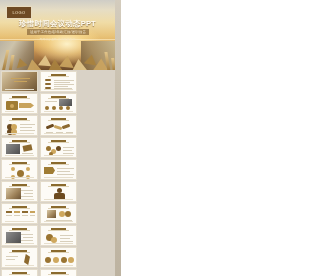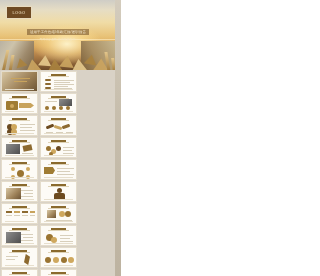--- a/index.html
+++ b/index.html
@@ -71,20 +71,21 @@
       <div class="ar d" style="left:48px;bottom:0px;transform:rotate(-3deg) scale(1.3);"></div>
       <div class="ar" style="left:60px;bottom:5px;transform:rotate(6deg) scale(1.05);"></div>
       <div class="ar l" style="left:72px;bottom:1px;transform:rotate(-5deg) scale(1.2);"></div>
       <div class="ar d" style="left:84px;bottom:7px;transform:rotate(10deg) scale(.9);"></div>
       <div class="ar" style="left:94px;bottom:2px;transform:rotate(2deg) scale(1.1);"></div>
       <div class="stick" style="right:6px;bottom:0;width:3px;height:20px;transform:skewX(9deg);"></div>
       <div class="stick" style="right:0px;bottom:0;width:3px;height:14px;transform:skewX(7deg);"></div>
     </div>
 
     <div class="logo">LOGO</div>
+    <div class="h-title">珍惜时间会议动态PPT</div>
     <div class="h-sub">适用于工作总结/年终汇报/述职报告</div>
     <div class="h-sub2">时间就是金钱 效率就是生命</div>
   </div>
 
   <div class="grid">
 
     <div class="cell">
       <div class="photo" style="left:0;top:0;right:0;bottom:0;"></div>
       <div class="gl lt" style="left:9px;top:6px;width:19px;height:1.2px;"></div>
       <div class="gl lt" style="left:12px;top:9px;width:13px;height:.8px;"></div>

